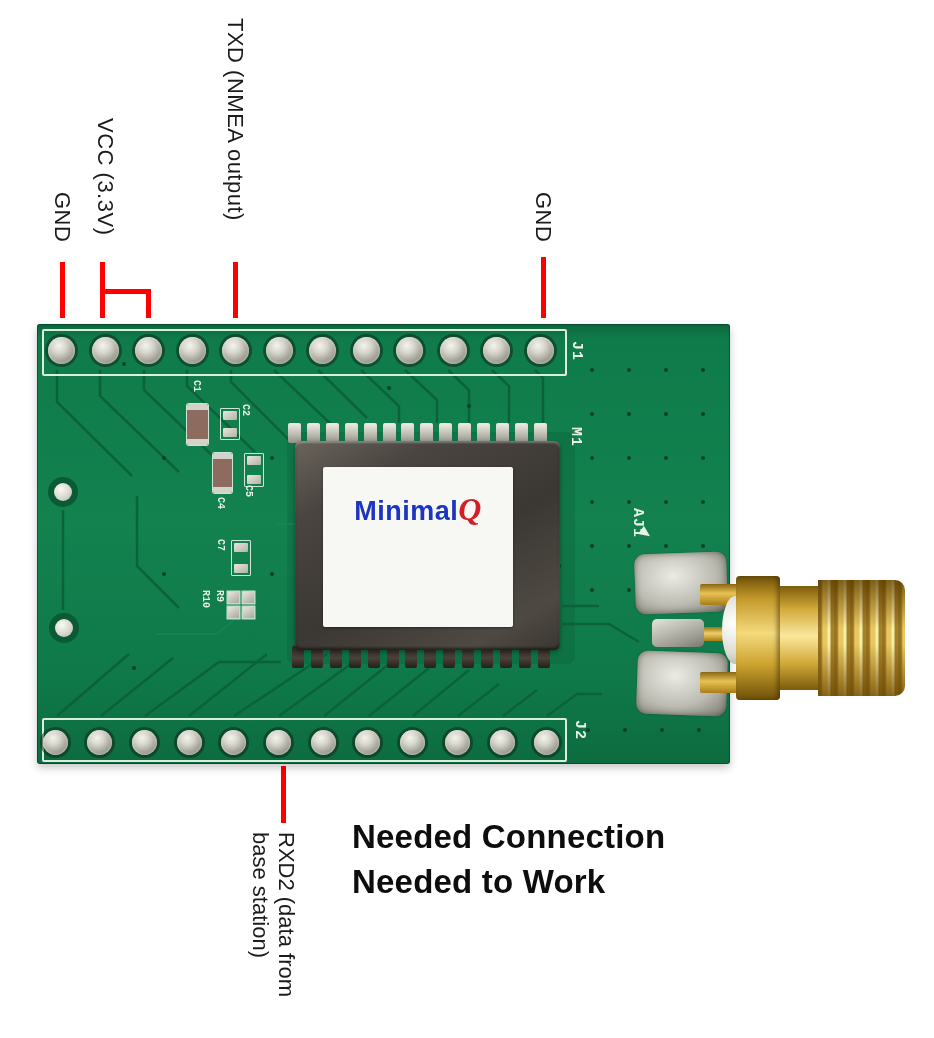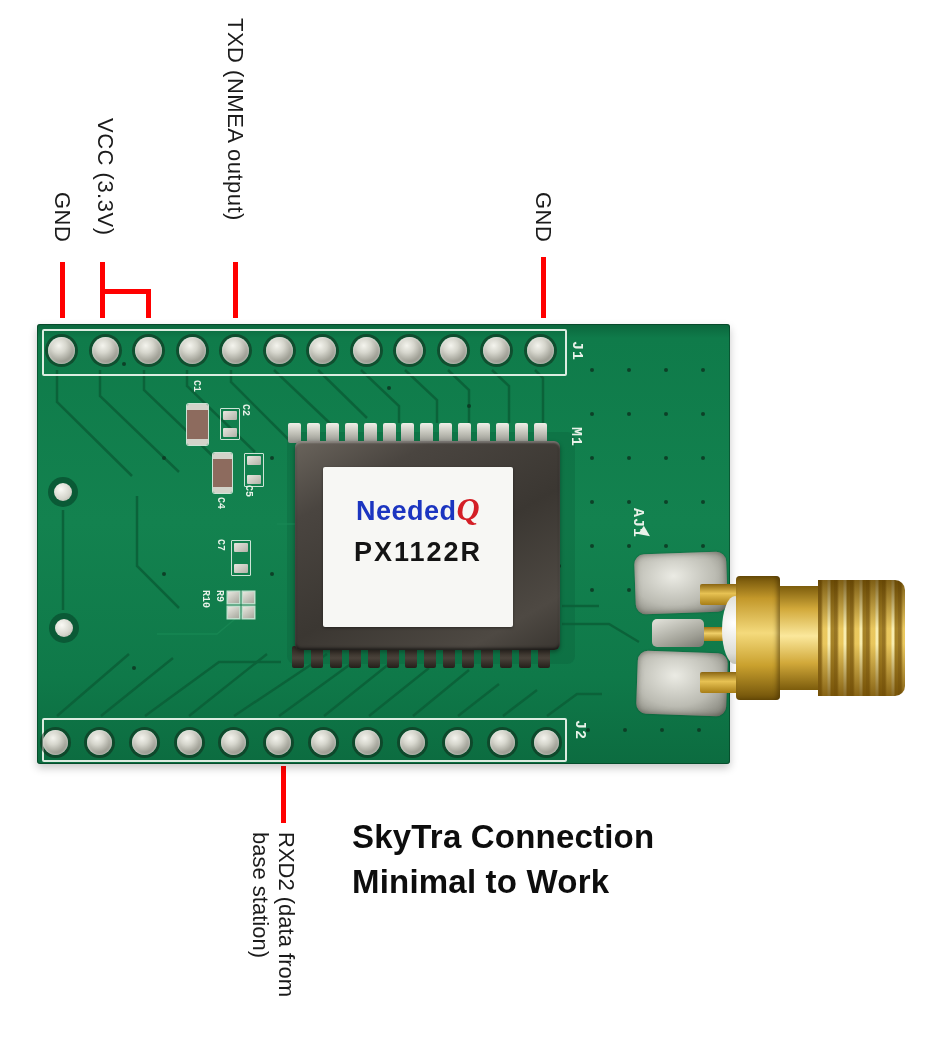--- a/index.html
+++ b/index.html
@@ -256,22 +256,21 @@
         <div class="pad-bot" style="left: 406.2px; top: 322px;"></div>
         <div class="pad-bot" style="left: 425.1px; top: 322px;"></div>
         <div class="pad-bot" style="left: 444px; top: 322px;"></div>
         <div class="pad-bot" style="left: 462.9px; top: 322px;"></div>
         <div class="pad-bot" style="left: 481.8px; top: 322px;"></div>
         <div class="pad-bot" style="left: 500.7px; top: 322px;"></div>
       </div>
 
     <div id="module"></div>
     <div id="module-label">
-      <div id="logo"><span class="brand">Needed</span><span class="brandq">Q</span></div>
-      <div id="model">PX1122R</div>
+      <div id="logo"><span class="brand">Minimal</span><span class="brandq">Q</span></div>
     </div>
 
     <div class="ref" style="left:530px;top:103px;">M1</div>
     <div class="ref" style="left:592px;top:184px;">AJ1</div>
     <div class="abs" style="left:603px;top:204px;width:0;height:0;border-left:11px solid #e9f2e9;border-top:5px solid transparent;border-bottom:5px solid transparent;transform:rotate(35deg);"></div>
 
     <div class="cref" style="left:154px;top:56px;">C1</div>
     <div class="cap" style="left:150px;top:80px;width:21px;height:41px;"></div>
     <div class="cref" style="left:203px;top:80px;">C2</div>
     <div class="padgrp" style="left:183px;top:84px;width:14px;height:26px;">
@@ -311,16 +310,16 @@
   <div class="sma" id="sma-flange"></div>
   <div class="sma" id="sma-body"></div>
   <div class="sma" id="sma-threads"></div>
 
   <div id="rxd2-label">
     <div>RXD2 (data from</div>
     <div>base station)</div>
   </div>
 
   <div id="caption">
-    <div>SkyTra Connection</div>
-    <div>Minimal to Work</div>
+    <div>Needed Connection</div>
+    <div>Needed to Work</div>
   </div>
 </div>
 
 </body></html>

